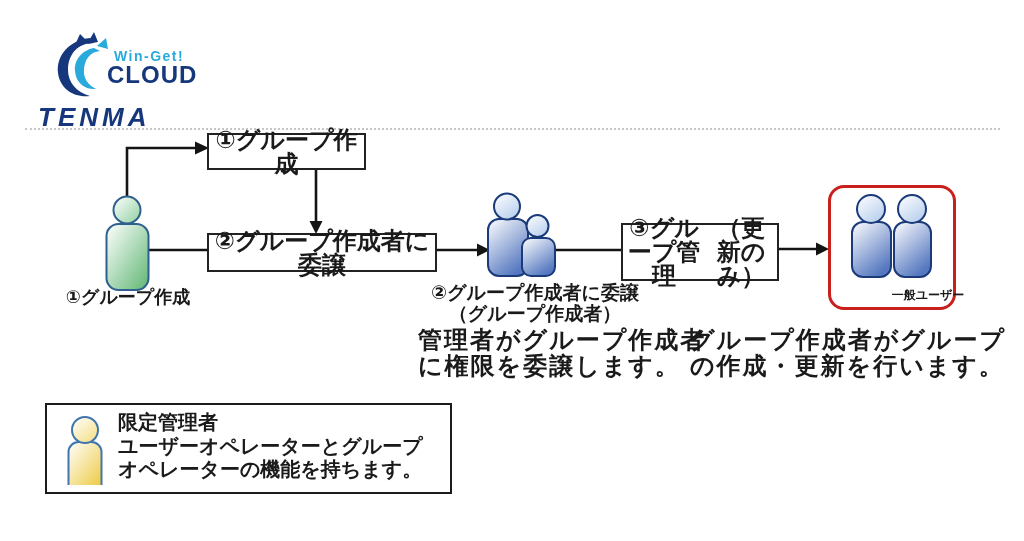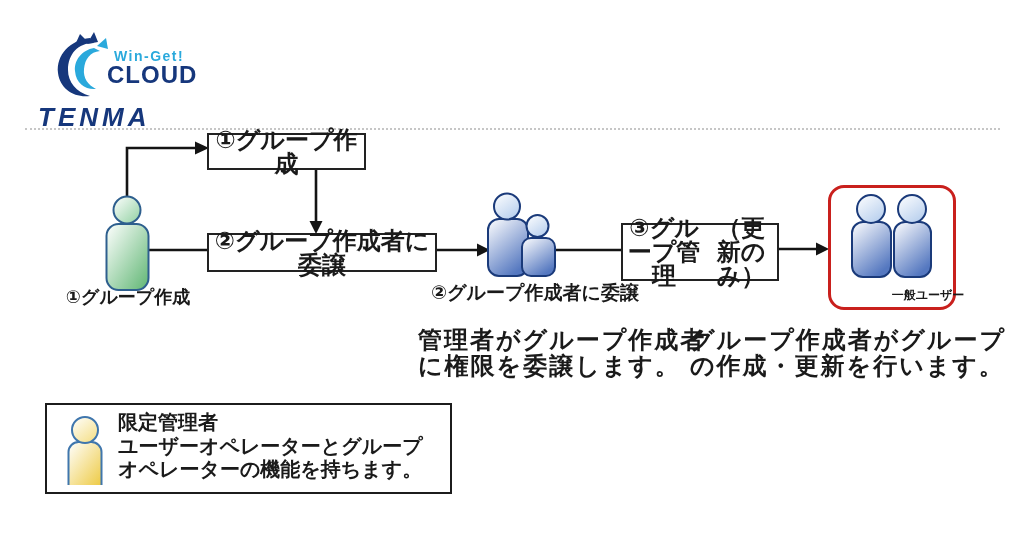--- a/index.html
+++ b/index.html
@@ -110,20 +110,21 @@
           <stop offset="1" stop-color="#b9d0ee"></stop>
       </linearGradient>
     </defs>
     <rect x="2" y="27" width="40" height="57" rx="11" fill="url(#gBlueB)" stroke="#1a3a7a" stroke-width="2"></rect>
     <circle cx="21" cy="14.5" r="13" fill="url(#gBlueH)" stroke="#1a3a7a" stroke-width="2"></circle>
     <rect x="36" y="46" width="33" height="38" rx="9" fill="url(#gBlueB)" stroke="#1a3a7a" stroke-width="2"></rect>
     <circle cx="51.5" cy="34" r="11" fill="url(#gBlueH)" stroke="#1a3a7a" stroke-width="2"></circle>
   </svg>
   <div class="abs actor-label lbl-operator">
     <div>②グループ作成者に委譲</div>
+    <div>（グループ作成者）</div>
   </div>
 
   <div class="abs red-frame"></div>
   <svg class="abs person-svg" style="left:848px;top:193px;" width="86" height="88" viewBox="0 0 86 88">
     <rect x="4" y="29" width="39" height="55" rx="11" fill="url(#gBlueB)" stroke="#1a3a7a" stroke-width="2"></rect>
     <circle cx="23" cy="16" r="14" fill="url(#gBlueH)" stroke="#1a3a7a" stroke-width="2"></circle>
     <rect x="46" y="29" width="37" height="55" rx="11" fill="url(#gBlueB)" stroke="#1a3a7a" stroke-width="2"></rect>
     <circle cx="64" cy="16" r="14" fill="url(#gBlueH)" stroke="#1a3a7a" stroke-width="2"></circle>
   </svg>
   <div class="abs lbl-users">一般ユーザー</div>

